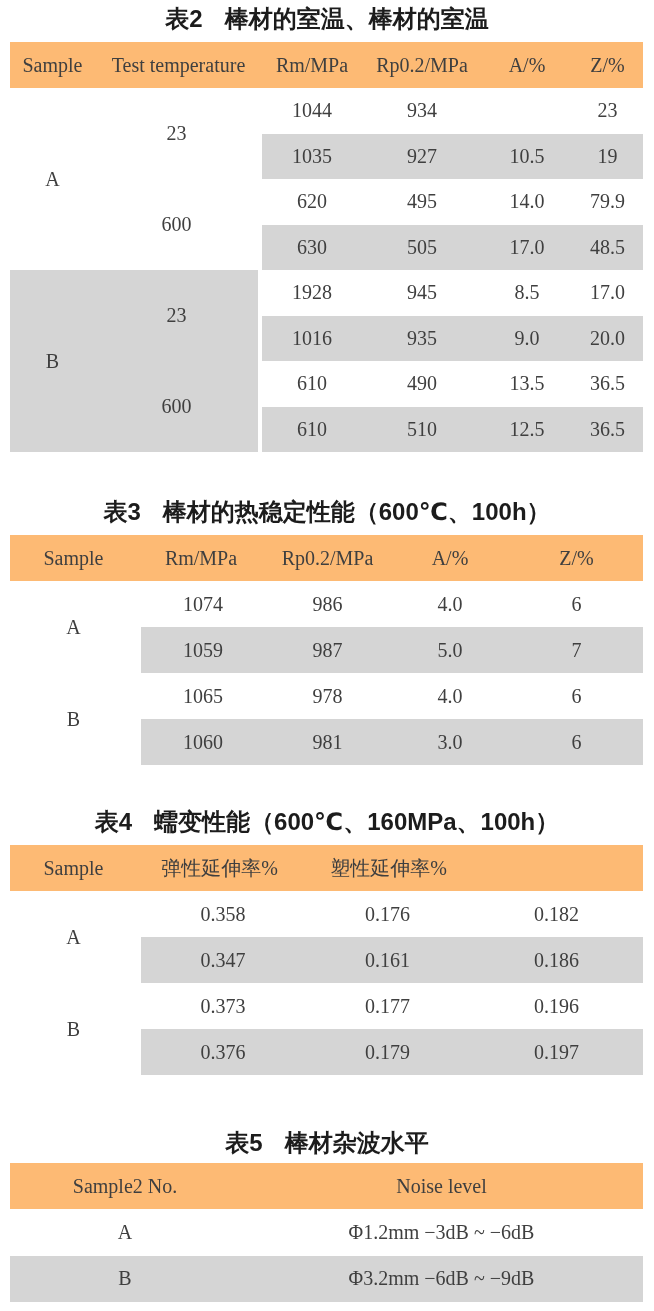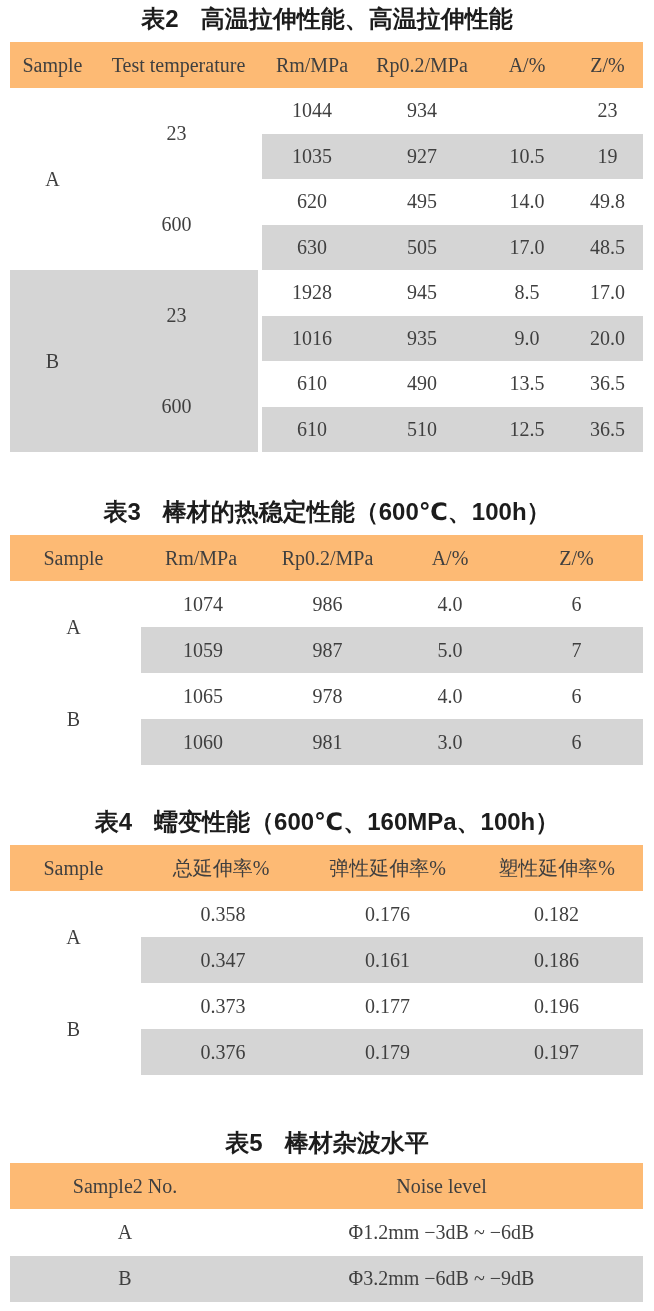--- a/index.html
+++ b/index.html
@@ -30,21 +30,21 @@
   .t3d2{left:380px;width:120px}.t3d3{left:500px;width:133px}
   .t4e0{left:131px;width:164px}.t4e1{left:295px;width:165px}.t4e2{left:460px;width:173px}
 </style>
 </head>
 <body>
 
 <div class="page">
 
   <div class="cap" style="top:3px">
     <span>表2</span>
-    <span>高温拉伸性能、高温拉伸性能</span>
+    <span>棒材的室温、棒材的室温</span>
   </div>
 
   <div class="tbl" style="top:42px">
     <div class="hdr">
       <div class="hc" style="width:85px">Sample</div>
       <div class="hc" style="width:167px">Test temperature</div>
       <div class="hc" style="width:100px">Rm/MPa</div>
       <div class="hc" style="width:120px">Rp0.2/MPa</div>
       <div class="hc" style="width:90px">A/%</div>
       <div class="hc" style="width:71px">Z/%</div>
@@ -71,21 +71,21 @@
       <div class="abs t2h t2r0 t2cZ">23</div>
 
       <div class="abs t2h t2r1 t2cRm">1035</div>
       <div class="abs t2h t2r1 t2cRp">927</div>
       <div class="abs t2h t2r1 t2cA">10.5</div>
       <div class="abs t2h t2r1 t2cZ">19</div>
 
       <div class="abs t2h t2r2 t2cRm">620</div>
       <div class="abs t2h t2r2 t2cRp">495</div>
       <div class="abs t2h t2r2 t2cA">14.0</div>
-      <div class="abs t2h t2r2 t2cZ">49.8</div>
+      <div class="abs t2h t2r2 t2cZ">79.9</div>
 
       <div class="abs t2h t2r3 t2cRm">630</div>
       <div class="abs t2h t2r3 t2cRp">505</div>
       <div class="abs t2h t2r3 t2cA">17.0</div>
       <div class="abs t2h t2r3 t2cZ">48.5</div>
 
       <div class="abs t2h t2r4 t2cRm">1928</div>
       <div class="abs t2h t2r4 t2cRp">945</div>
       <div class="abs t2h t2r4 t2cA">8.5</div>
       <div class="abs t2h t2r4 t2cZ">17.0</div>
@@ -151,21 +151,20 @@
   </div>
 
   <div class="cap" style="top:806px">
     <span>表4</span>
     <span>蠕变性能（600℃、160MPa、100h）</span>
   </div>
 
   <div class="tbl" style="top:845px">
     <div class="hdr">
       <div class="hc" style="width:127px">Sample</div>
-      <div class="hc" style="width:168px">总延伸率%</div>
       <div class="hc" style="width:165px">弹性延伸率%</div>
       <div class="hc" style="width:173px">塑性延伸率%</div>
     </div>
 
     <div class="bd" style="height:184px">
       <div class="blk gray t34stripe t34r1"></div>
       <div class="blk gray t34stripe t34r3"></div>
 
       <div class="abs" style="left:0;top:0;width:127px;height:92px">A</div>
       <div class="abs" style="left:0;top:92px;width:127px;height:92px">B</div>

